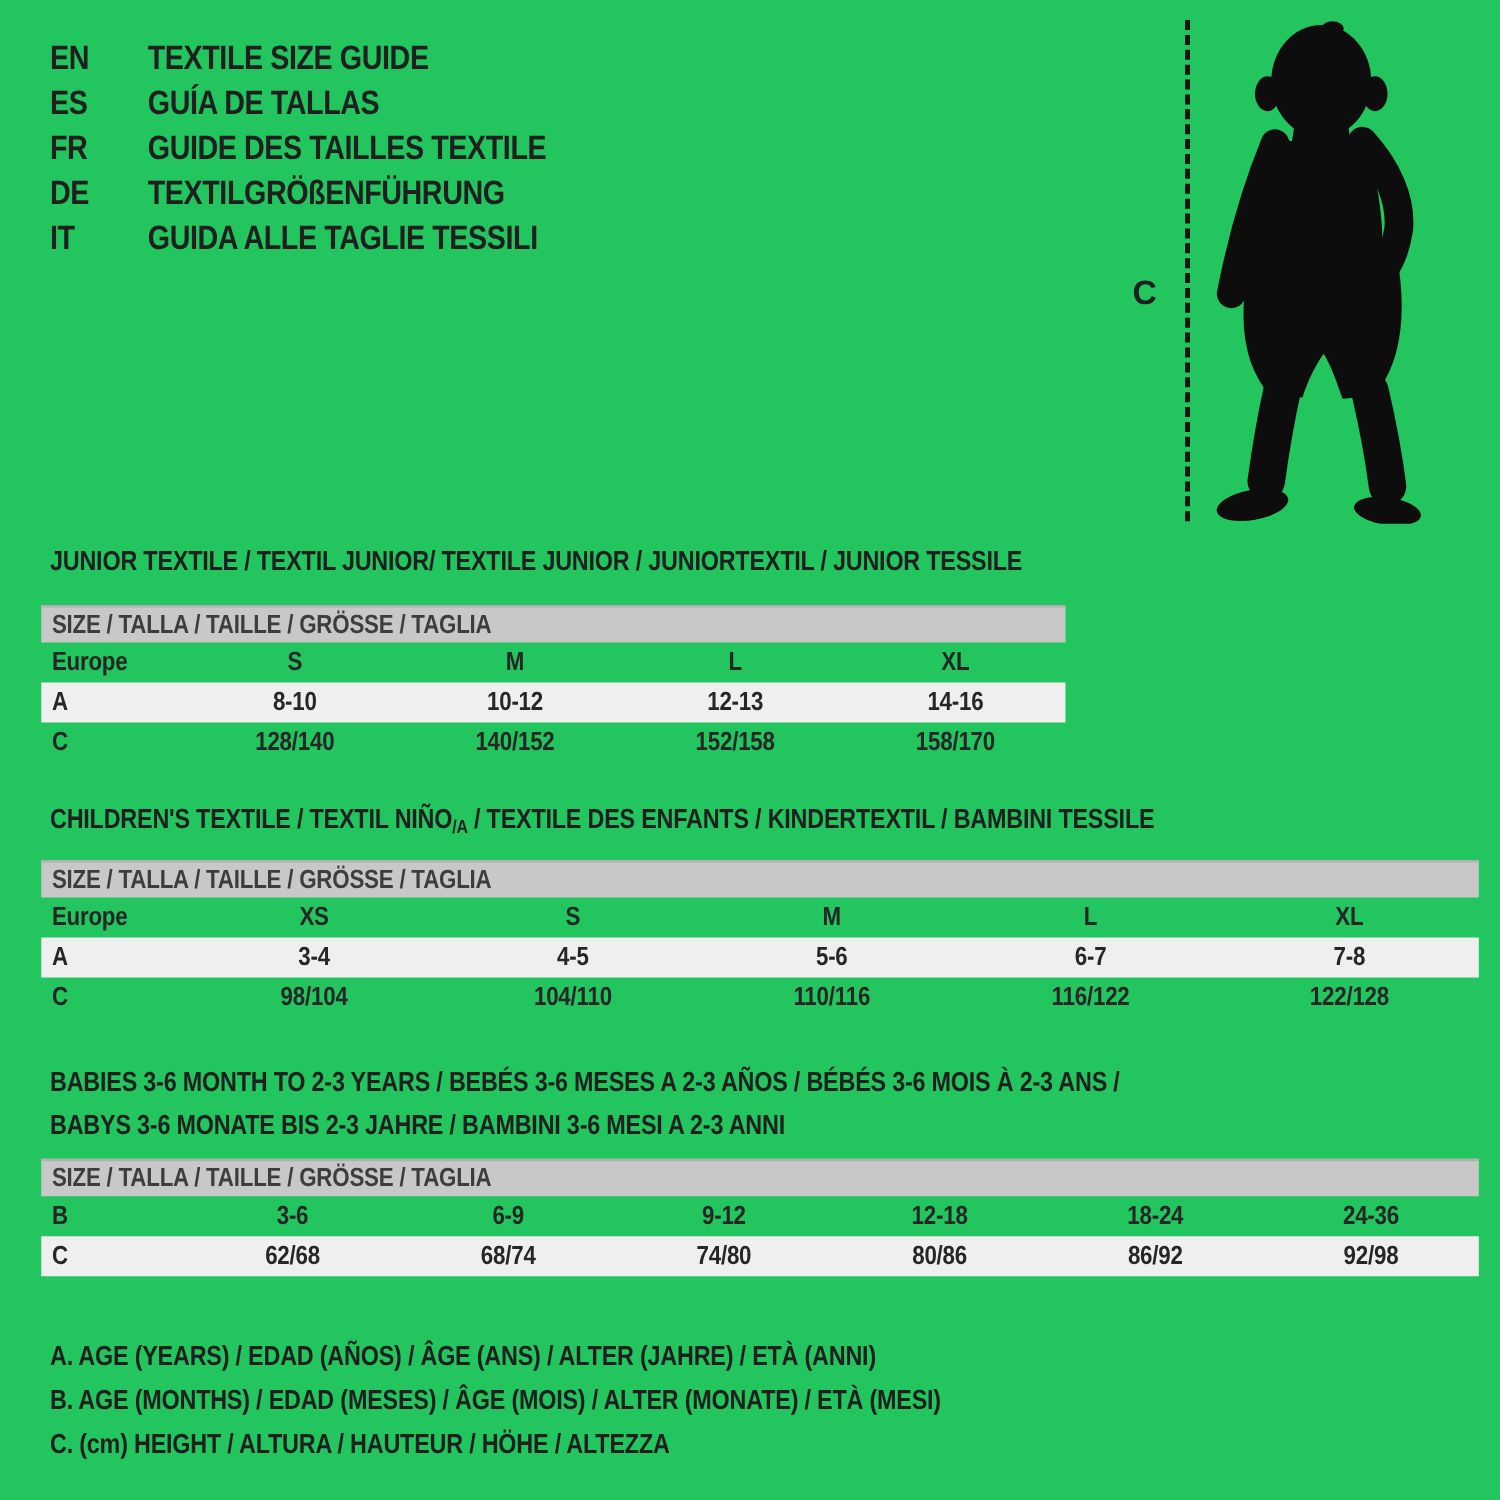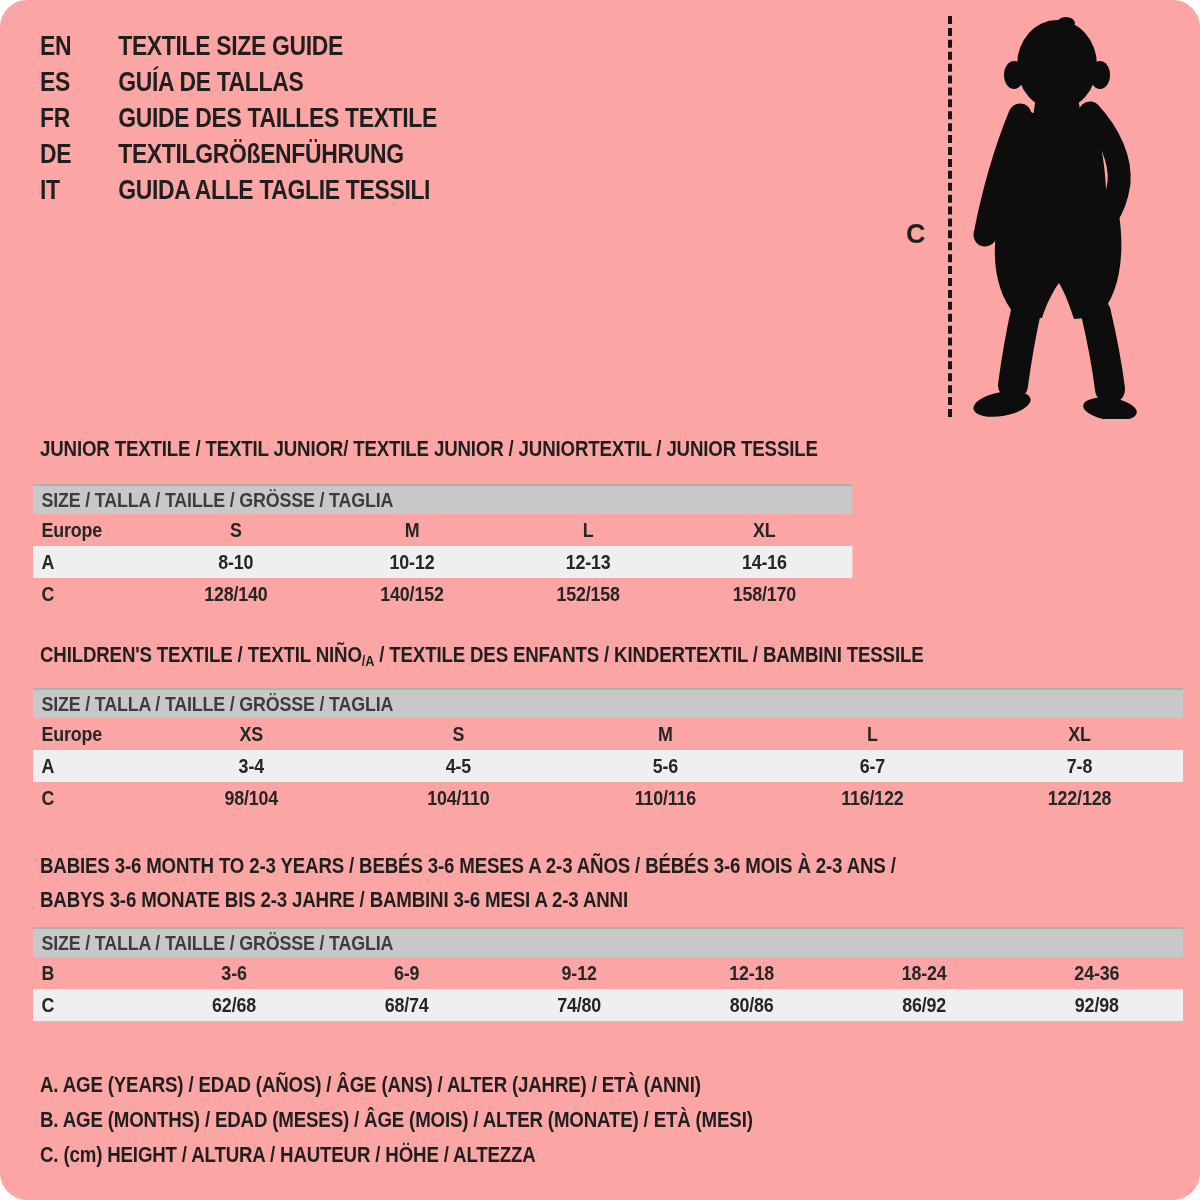--- a/index.html
+++ b/index.html
@@ -1,18 +1,18 @@
 <!DOCTYPE html>
 <html><head>
 <meta charset="utf-8">
 <style>
   html,body{margin:0;padding:0;background:#ffffff;}
   .canvas{
-    position:relative;width:1200px;height:1200px;background:#fca5a5;overflow:hidden;
-    font-family:"Liberation Sans","DejaVu Sans",sans-serif;font-weight:bold;color:#1f1f1f;border-radius:27px;
+    position:relative;width:1200px;height:1200px;background:#22c55e;overflow:hidden;
+    font-family:"Liberation Sans","DejaVu Sans",sans-serif;font-weight:bold;color:#1f1f1f;
   }
   
   .cond{transform:scaleX(0.85);transform-origin:0 0;}
 
   
   .lang-list{position:absolute;left:40px;top:28px;width:640px;}
   .lang-row{display:flex;height:36px;align-items:center;font-size:27px;letter-spacing:-0.4px;}
   .lang-code{width:92px;flex:0 0 92px;}
   .lang-label{white-space:nowrap;}
 

